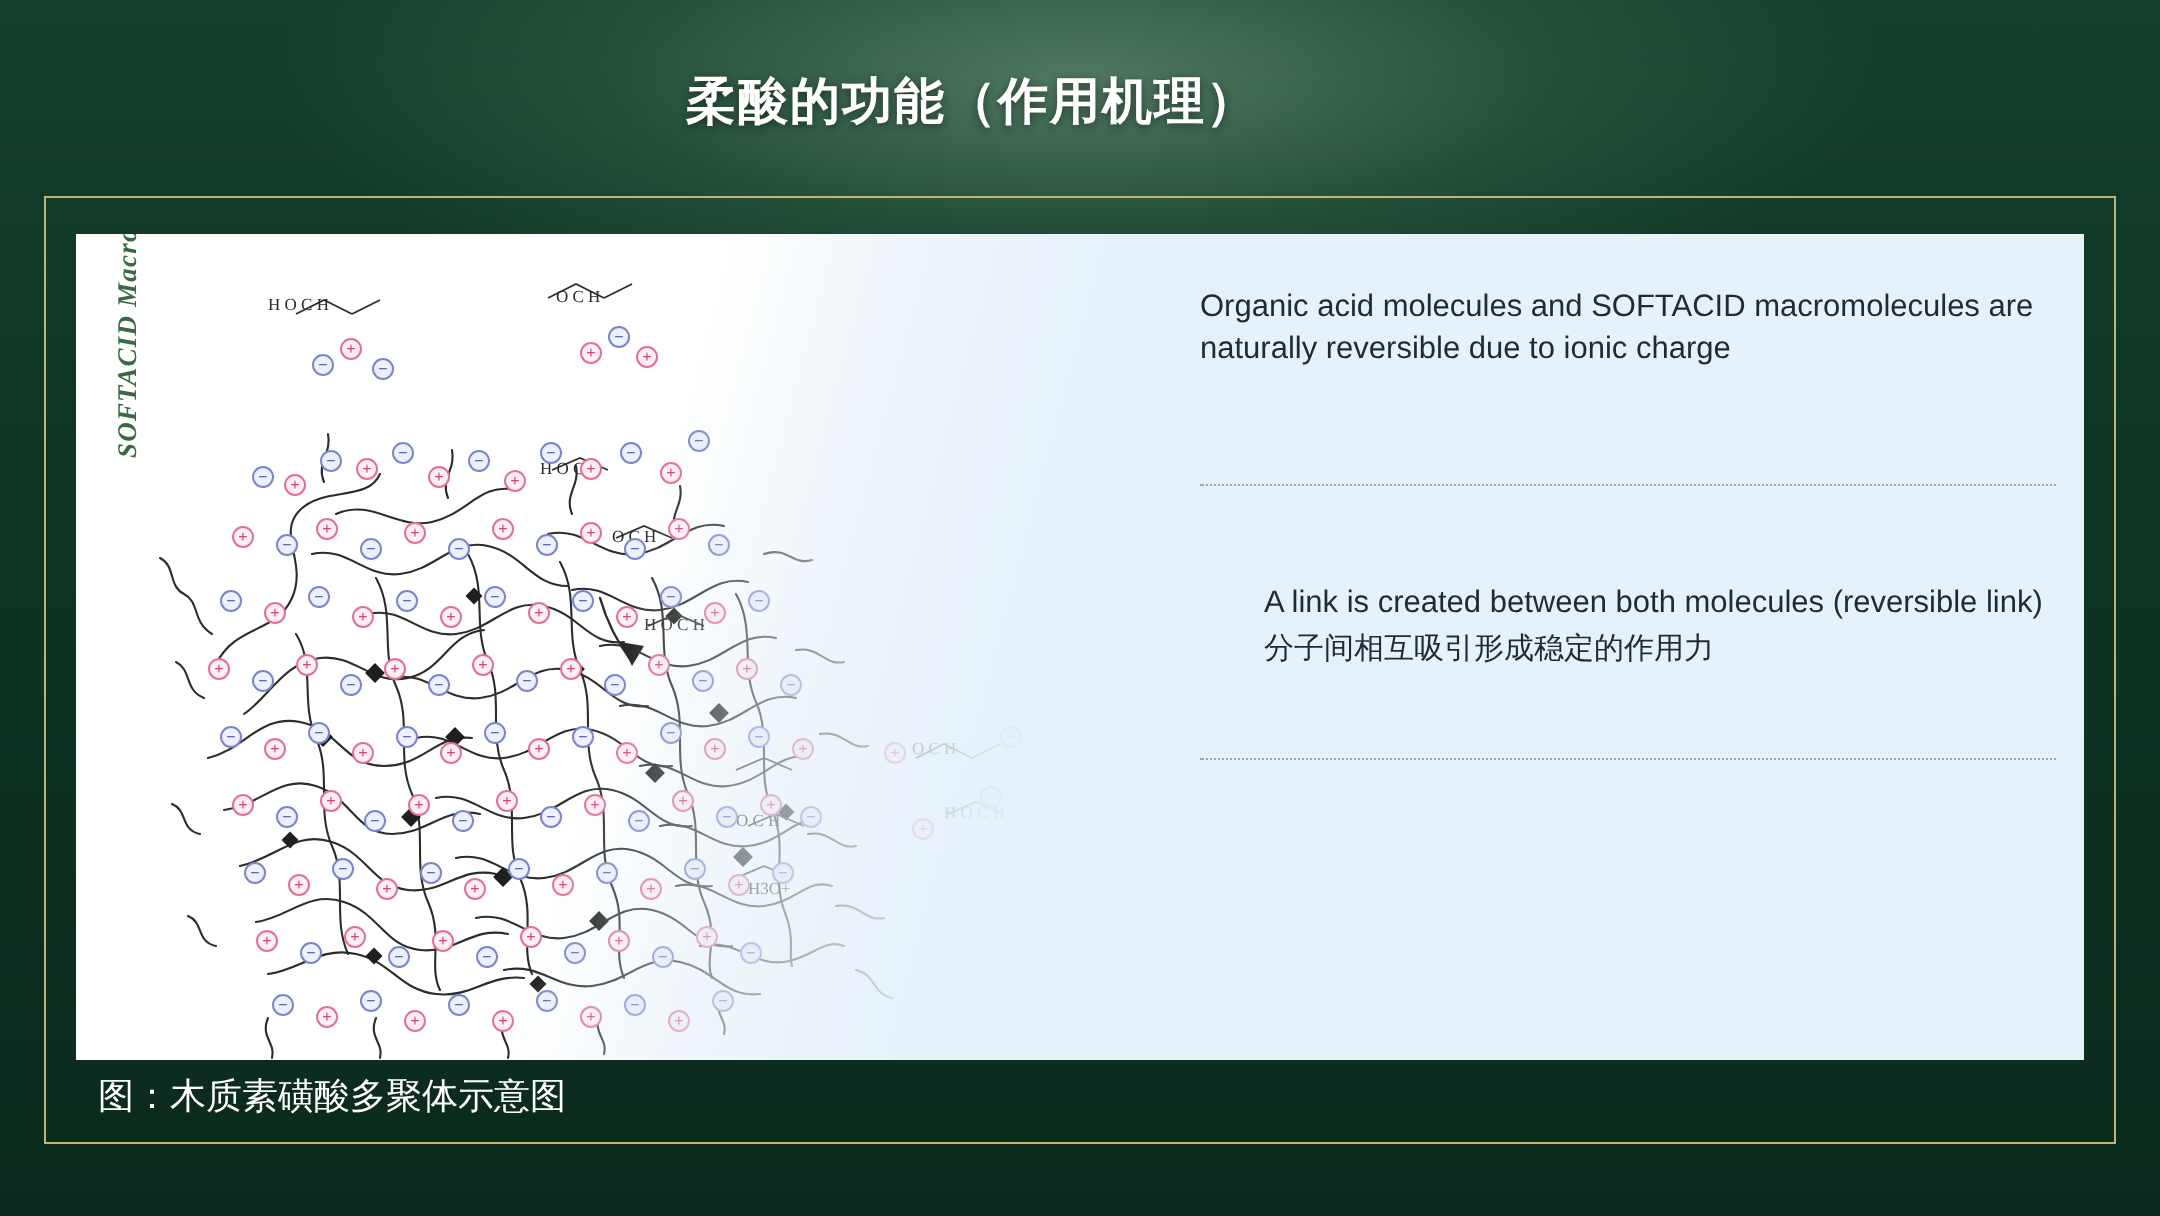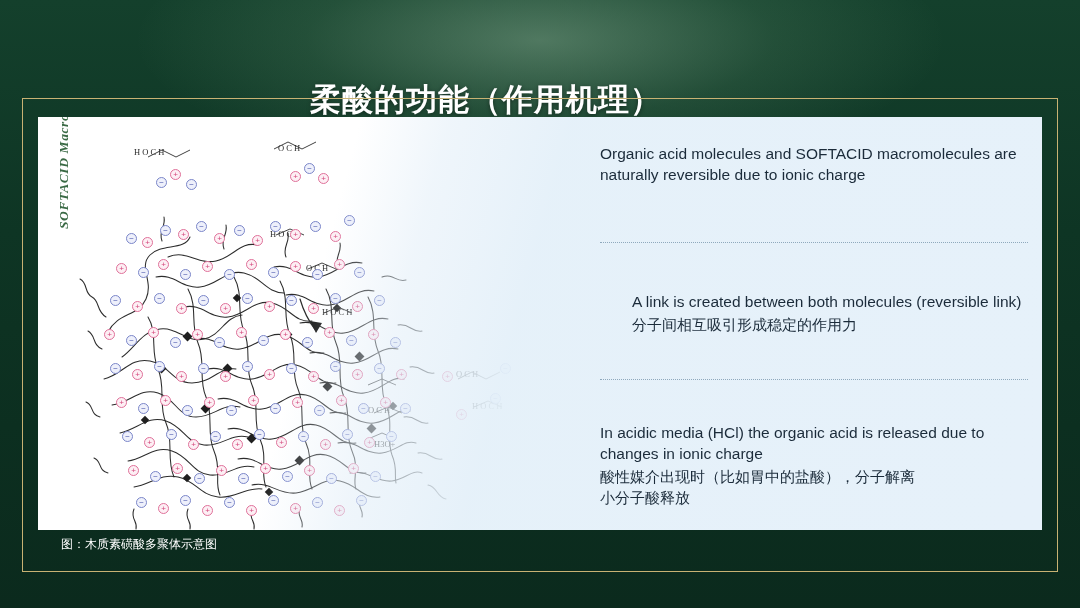--- a/index.html
+++ b/index.html
@@ -20,25 +20,24 @@
       linear-gradient(180deg, #14402c 0%, #0e3524 38%, #0c2f20 70%, #0b2a1d 100%);
   }
   
   #title {
     position: absolute;
     left: 0;
     top: 34px;
     width: 972px;
     text-align: center;
     color: #ffffff;
-    font-size: 31px;
+    font-size: 25px;
     font-weight: bold;
     letter-spacing: 1px;
     text-shadow: 0 1px 4px rgba(0,0,0,0.45);
-    margin-top: 45px;
   }
   
   #frame {
     position: absolute;
     left: 22px;
     top: 98px;
     width: 1036px;
     height: 474px;
     border: 1px solid #c8b273;
     box-sizing: border-box;
@@ -112,24 +111,24 @@
     left: 562px;
     width: 428px;
     border-top: 1px dotted #8fa9bd;
     height: 0;
   }
   #div1 { top: 125px; }
   #div2 { top: 262px; }
   
   #cap-cn {
     position: absolute;
-    left: 61px;
+    left: 49px;
     top: 536px;
     color: #ffffff;
-    font-size: 12px;
+    font-size: 18px;
   }
   #cap-en {
     position: absolute;
     left: 44px;
     top: 562px;
     color: #ffffff;
     font-size: 13.5px;
     font-family: "Liberation Sans", sans-serif;
   }
   
@@ -414,21 +413,16 @@
       <div class="en">Organic acid molecules and SOFTACID macromolecules are naturally reversible due to ionic charge</div>
     </div>
     <div class="divider" id="div1"></div>
 
     <div class="block" id="block2">
       <div class="en">A link is created between both molecules (reversible link)</div>
       <div class="cn">分子间相互吸引形成稳定的作用力</div>
     </div>
     <div class="divider" id="div2"></div>
 
-    <div class="block" id="block3">
-      <div class="en">In acidic media (HCl) the organic acid is released due to changes in ionic charge</div>
-      <div class="cn" style="white-space:pre-line;">酸性媒介出现时（比如胃中的盐酸），分子解离
-小分子酸释放</div>
-    </div>
   </div>
 
   <div id="cap-cn">图：木质素磺酸多聚体示意图</div>
 </div>
 
 </body></html>

